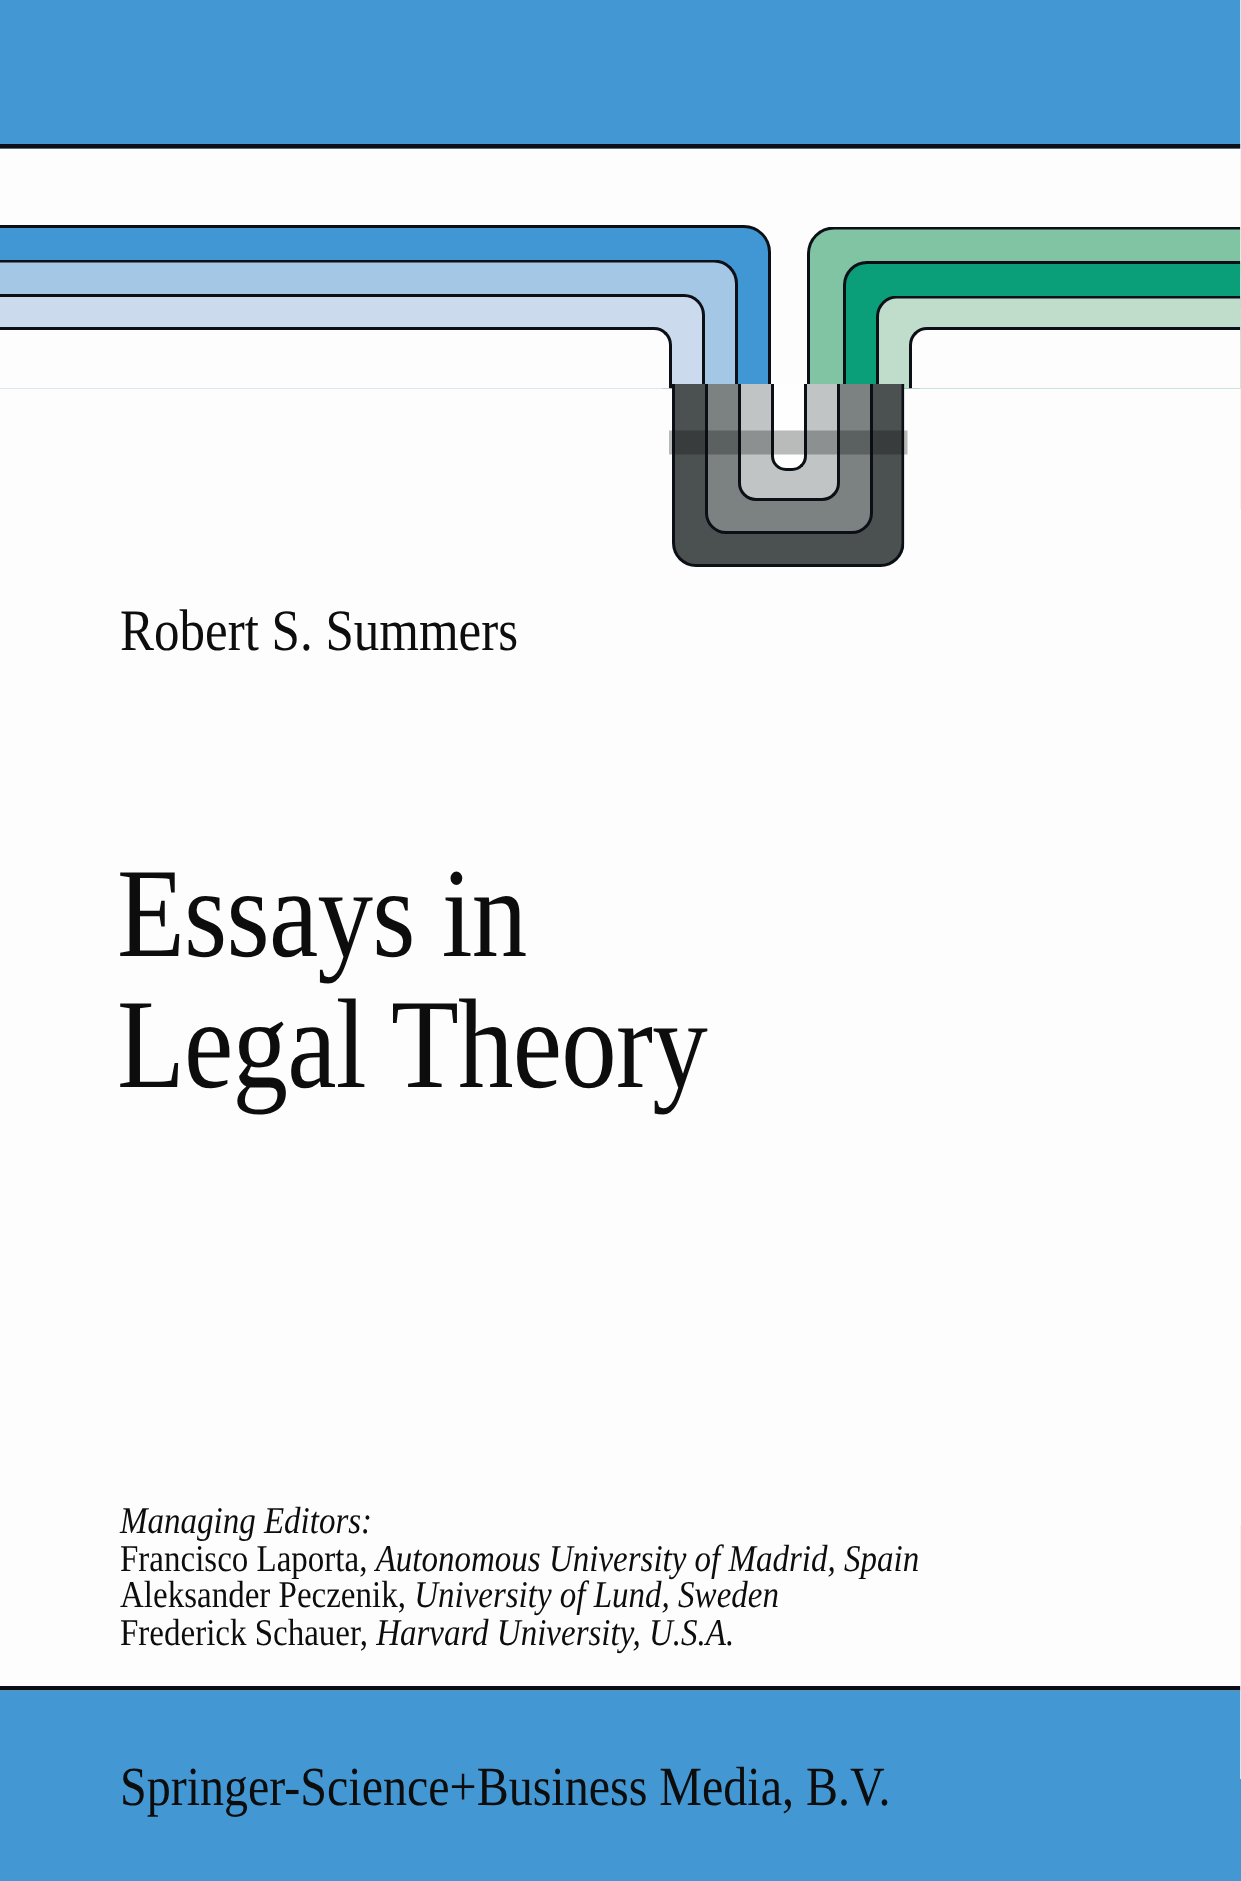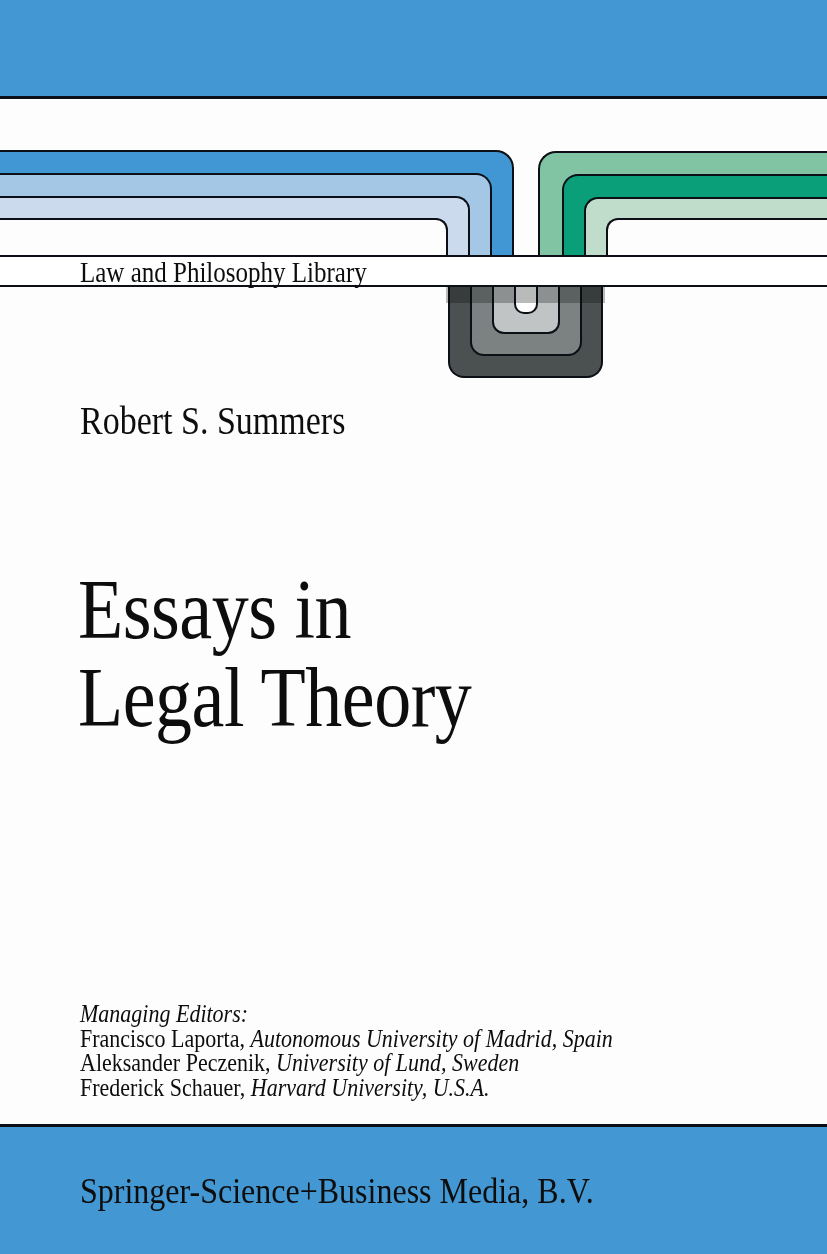--- a/index.html
+++ b/index.html
@@ -71,23 +71,20 @@
   <div class="abs tube r tube-g2"></div>
   <div class="abs tube r tube-g3"></div>
   <div class="abs tube r tube-g4"></div>
 
   <div class="abs plug plug-1"></div>
   <div class="abs plug plug-2"></div>
   <div class="abs plug plug-3"></div>
   <div class="abs plug plug-4"></div>
   <div class="abs plug-shade"></div>
 
-  <div class="abs series-band">
-    <span class="txt">Law and Philosophy Library</span>
-  </div>
 
   <div class="abs ts author">Robert S. Summers</div>
 
   <div class="abs ts title">
     <div>Essays in</div>
     <div>Legal Theory</div>
   </div>
 
   <div class="abs ts editors">
     <div class="it">Managing Editors:</div>

